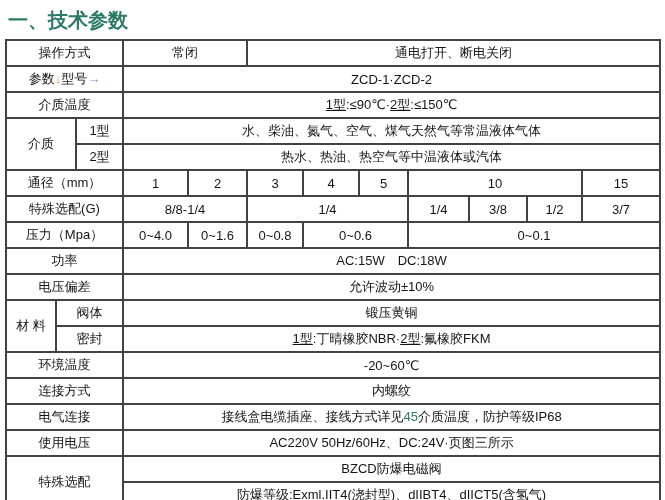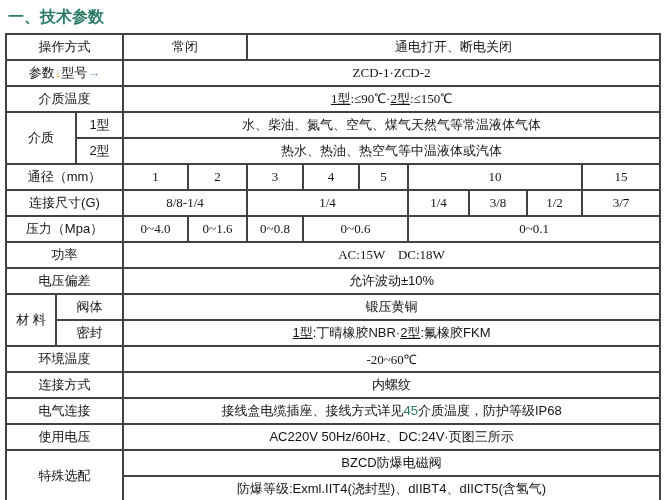--- a/index.html
+++ b/index.html
@@ -12,42 +12,42 @@
   }
   html,body{margin:0;padding:0;background:#ffffff;}
   body{
     width:665px;height:500px;
     font-family:"Liberation Sans","DejaVu Sans",sans-serif;
     color:var(--text-color);
     overflow:hidden;
   }
   .page-title{
     margin:7px 0 5px 8px;
-    font-size:16px;
+    font-size:20px;
     font-weight:bold;
     color:var(--title-color);
   }
   table.spec{
     border-collapse:collapse;
     table-layout:fixed;
     width:655px;
     margin-left:5px;
   }
   table.spec td{
     border:2px solid var(--border-color);
     text-align:center;
     vertical-align:middle;
     font-size:13px;
     padding:1px 2px;
     height:22px;
     overflow:hidden;
     white-space:nowrap;
     margin-left:25px;
   }
-  td.num{font-size:12px;font-family:Liberation Serif, serif;}
+  td.num{font-size:12px;}
   .u{text-decoration:underline;}
   .hl{color:var(--highlight-color);}
   .arrow-down{color:var(--arrow-down-color);font-weight:bold;}
   .arrow-right{color:var(--arrow-right-color);font-weight:bold;}
 </style>
 </head>
 <body>
 
 <div class="page-title">一、技术参数</div>
 
@@ -103,21 +103,21 @@
     <td class="num">1</td>
     <td class="num">2</td>
     <td class="num">3</td>
     <td class="num">4</td>
     <td class="num">5</td>
     <td class="num" colspan="3">10</td>
     <td class="num">15</td>
   </tr>
 
   <tr>
-    <td colspan="3">连接尺寸(G)</td>
+    <td colspan="3">特殊选配(G)</td>
     <td class="num" colspan="2">8/8-1/4</td>
     <td class="num" colspan="3">1/4</td>
     <td class="num">1/4</td>
     <td class="num">3/8</td>
     <td class="num">1/2</td>
     <td class="num">3/7</td>
   </tr>
 
   <tr>
     <td colspan="3">压力（Mpa）</td>

